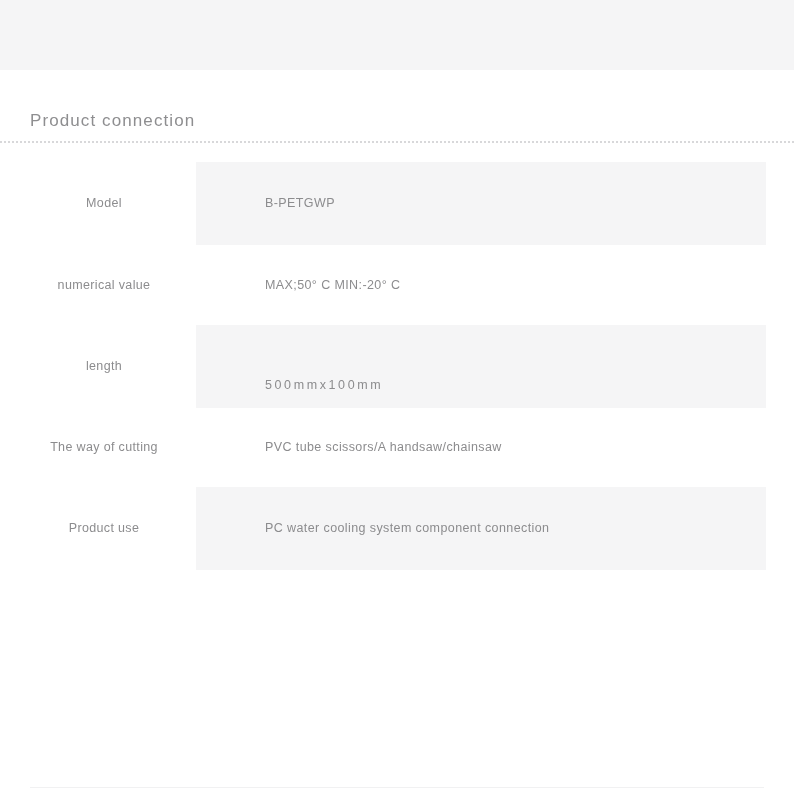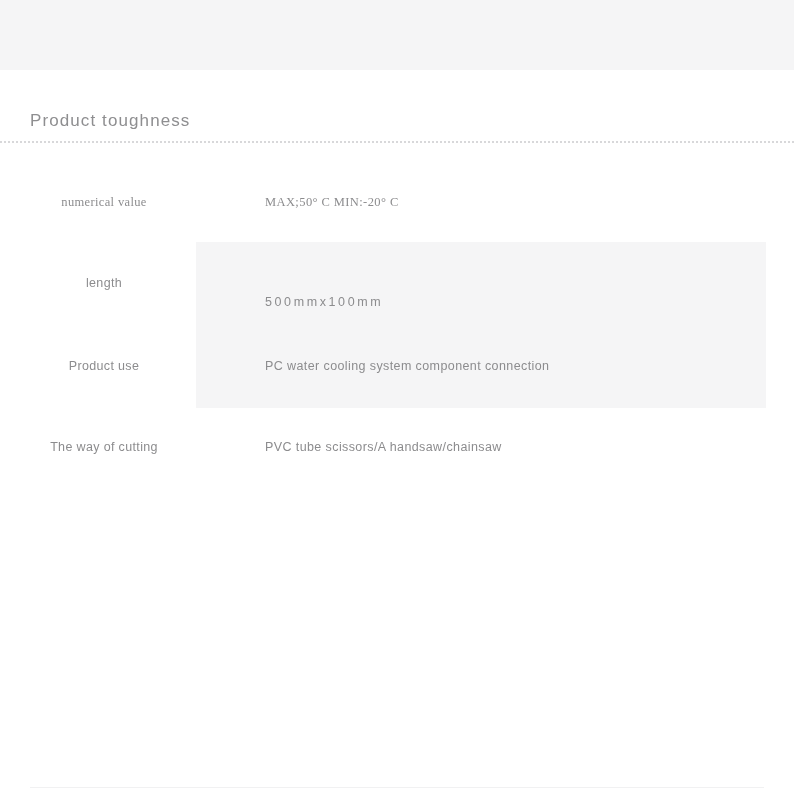--- a/index.html
+++ b/index.html
@@ -100,70 +100,75 @@
     line-height: 1.45;
     color: #8c8c8e;
     letter-spacing: 0.4px;
     white-space: nowrap;
   }
   .param-value.wide-track {
     letter-spacing: 2.6px;
     margin-top: 38px;
   }
   .row-h-tall { height: 83px; }
-  .row-h-short { height: 80px; font-family: Liberation Serif, serif; }
+  .row-h-short { height: 80px; }
   .row-h-tall2 { height: 85px; }
   .row-h-short2 { height: 79px; }
   .bottom-rule {
     position: absolute;
     left: 30px;
     top: 787px;
     width: 734px;
     height: 1px;
     background: #f1f1f2;
   }
 </style>
 </head>
 <body>
 
 <div class="page">
 
   <div class="top-band"></div>
 
   <div class="section-head">
-    <div class="section-title">Product toughness</div>
+    <div class="section-title">Product connection</div>
     <div class="title-divider"></div>
   </div>
 
   <div class="param-table">
 
+    <div class="param-row row-h-tall">
+      <div class="band"></div>
+      <div class="param-label">Model</div>
+      <div class="param-value">B-PETGWP</div>
+    </div>
 
     <div class="param-row plain row-h-short">
       <div class="band"></div>
       <div class="param-label">numerical value</div>
       <div class="param-value">MAX;50° C MIN:-20° C</div>
     </div>
 
     <div class="param-row row-h-tall">
       <div class="band"></div>
       <div class="param-label">length</div>
       <div class="param-value wide-track">500mmx100mm</div>
     </div>
 
 
 
+    <div class="param-row plain row-h-short2">
+      <div class="band"></div>
+      <div class="param-label">The way of cutting</div>
+      <div class="param-value">PVC tube scissors/A handsaw/chainsaw</div>
+    </div>
+
     <div class="param-row row-h-tall">
       <div class="band"></div>
       <div class="param-label">Product use</div>
       <div class="param-value">PC water cooling system component connection</div>
-    </div>
-
-    <div class="param-row plain row-h-short2">
-      <div class="band"></div>
-      <div class="param-label">The way of cutting</div>
-      <div class="param-value">PVC tube scissors/A handsaw/chainsaw</div>
     </div>
 
   </div>
 
   <div class="bottom-rule"></div>
 
 </div>
 
 </body></html>

